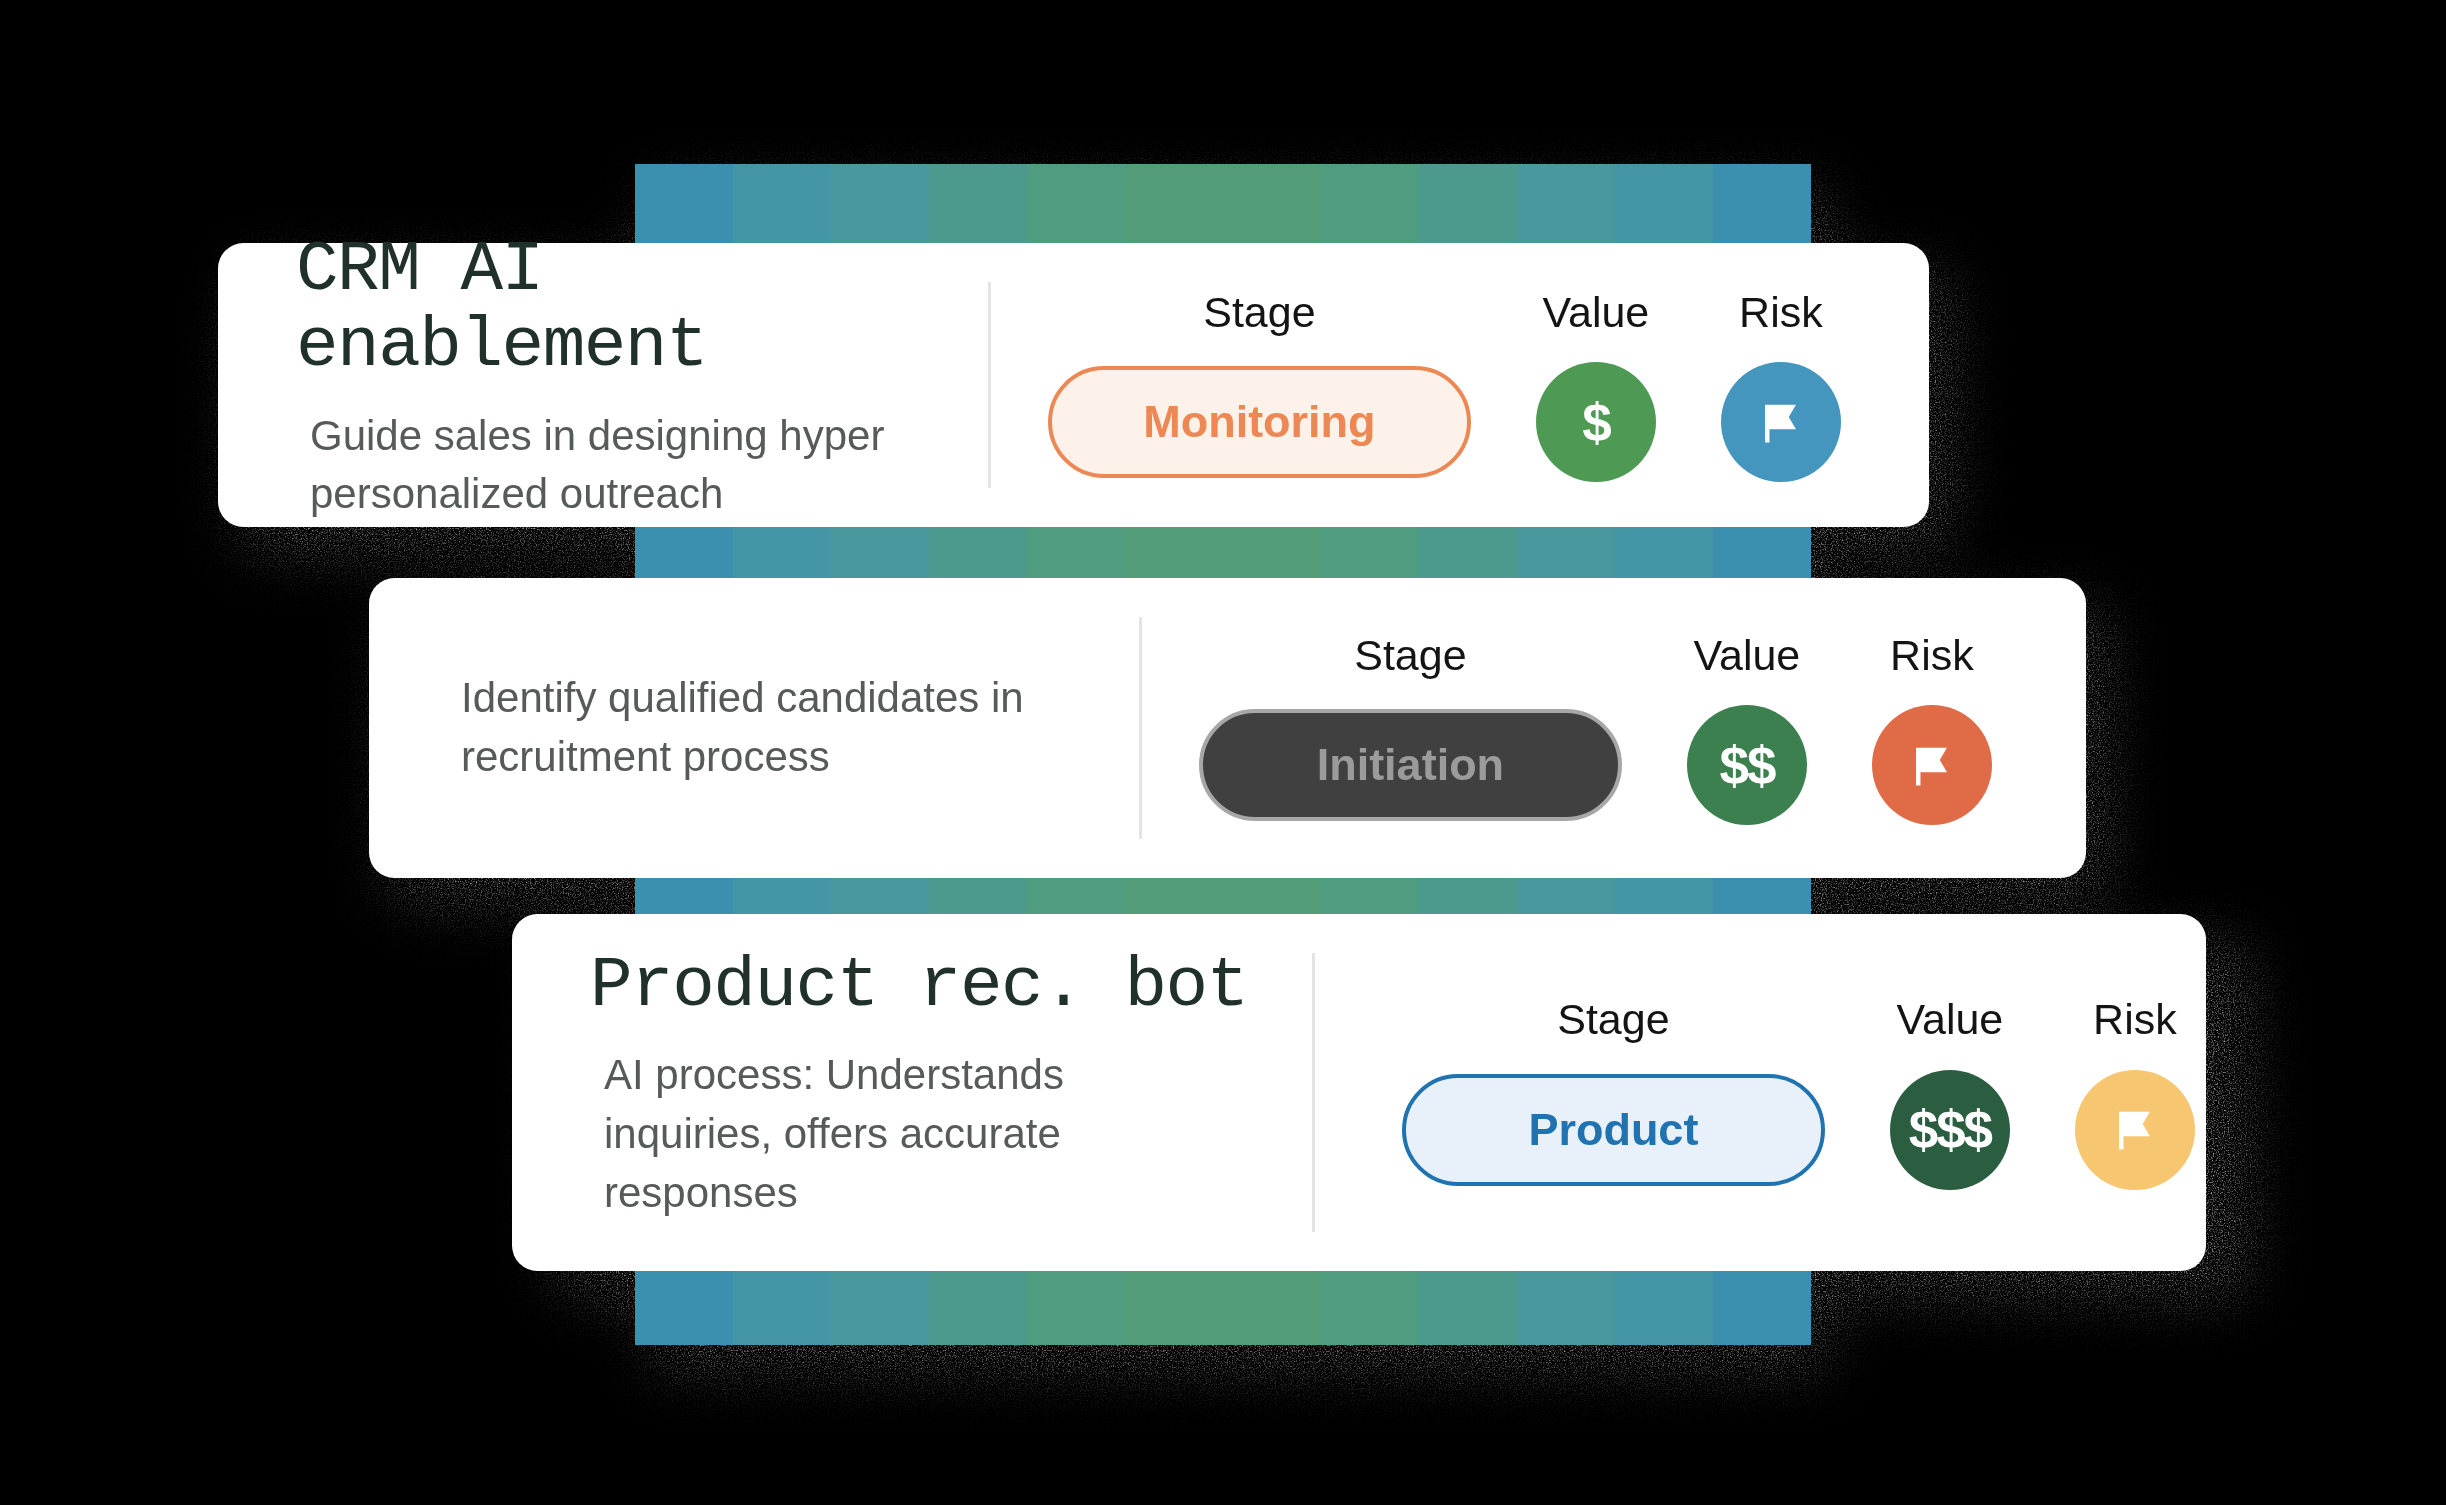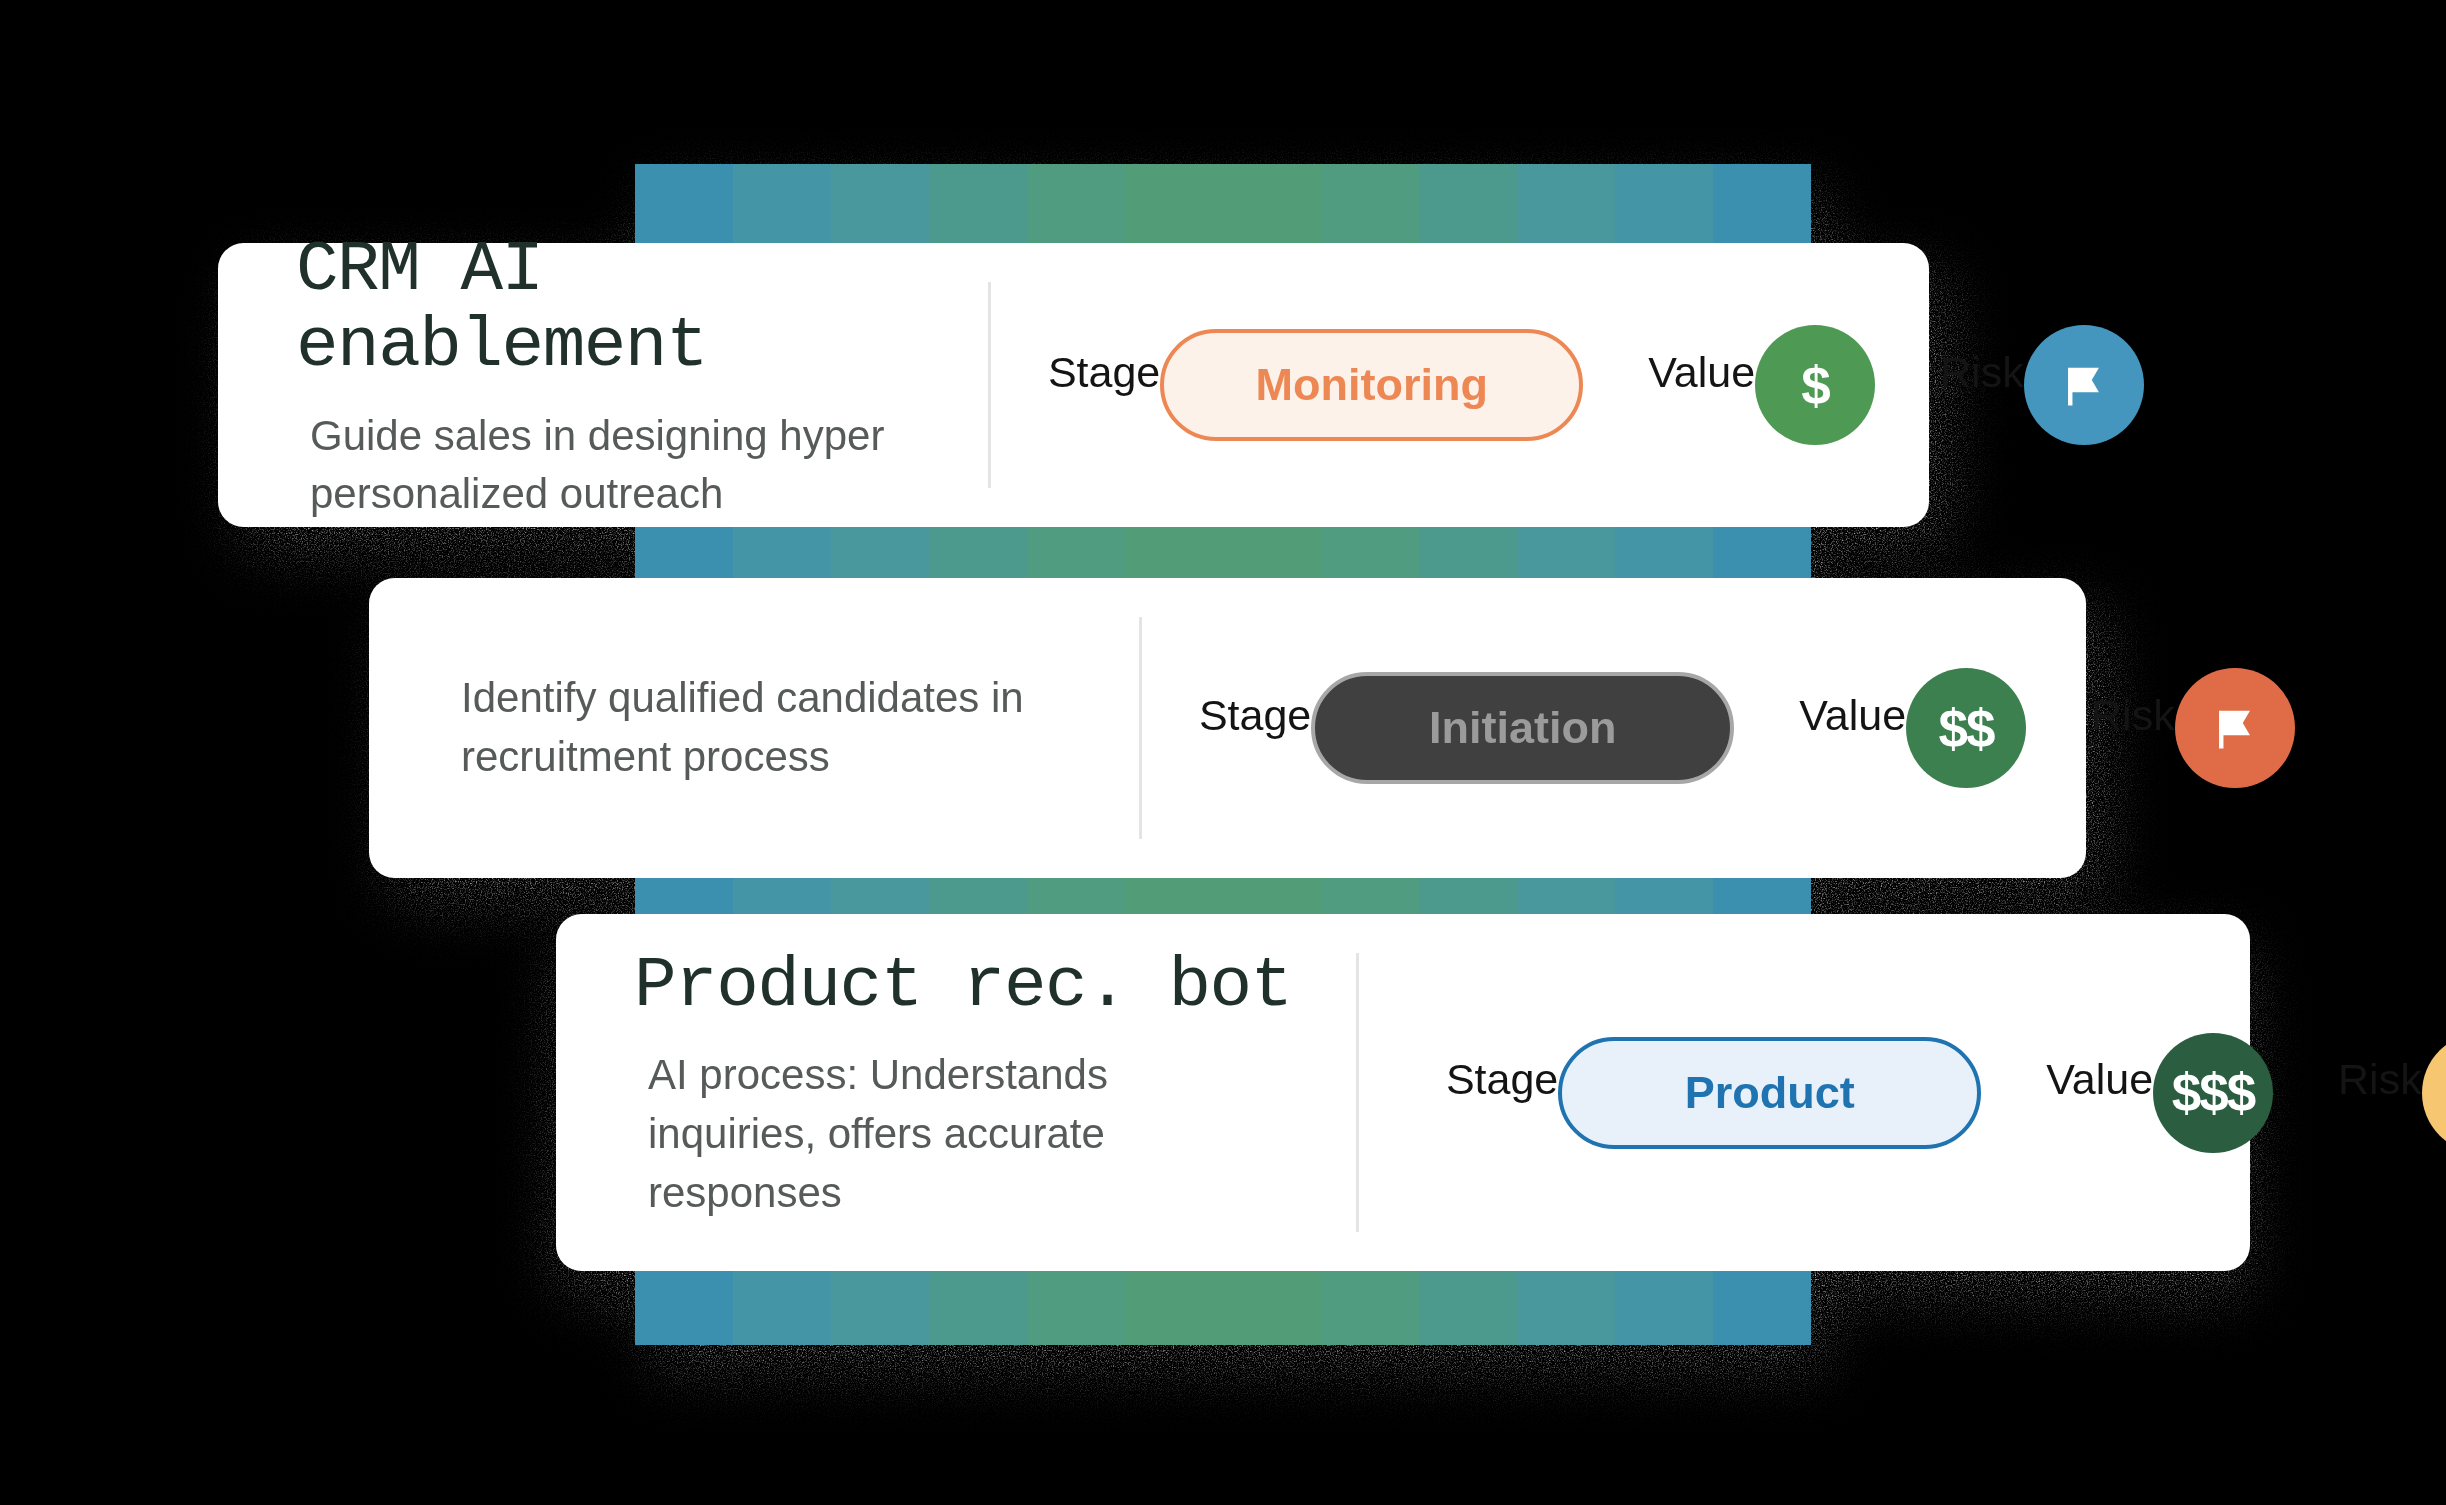--- a/index.html
+++ b/index.html
@@ -20,40 +20,40 @@
   .band-cap.bottom{bottom:0;height:78px;}
   
   .card{
     position:absolute;z-index:2;
     background:#ffffff;border-radius:25.5px;
     display:flex;align-items:center;
     padding-left:78px;box-sizing:border-box;
   }
   .card--1{left:218px;top:243px;width:1711px;height:284px;}
   .card--2{left:369px;top:578px;width:1717px;height:300px;}
-  .card--3{left:556px;top:914px;width:1694px;height:357px;gap:30px;}
+  .card--3{left:512px;top:914px;width:1694px;height:357px;gap:30px;}
   .card-text{flex:0 0 692px;width:692px;}
   .card-title{
     font-size:71px;font-weight:300;letter-spacing:-1.5px;
     color:#20312C;line-height:1.08;margin:0 0 21.6px 0;font-family:Liberation Mono, monospace;
   }
   .card-desc{
     font-size:42px;font-weight:400;color:#565B59;
     line-height:1.4;margin:14px;max-width:686px;
   }
   .card--3 .card-desc{max-width:608px;}
   .v-divider{
     flex:0 0 2.9px;width:2.9px;align-self:stretch;
     background:#E4E4E4;margin:39px 0;
   }
   .right-group{
     display:flex;align-items:flex-start;
     margin-left:57px;column-gap:65px;
   }
-  .col{display:flex;align-items:center;}
+  .col{display:flex;flex-direction:column;align-items:center;}
   .col-label{
     font-size:43px;color:#141414;font-weight:400;
     line-height:1.15;margin-bottom:25.5px;
   }
   .col-slot{height:120px;display:flex;align-items:center;justify-content:center;}
   .pill{
     width:423px;height:112px;border-radius:56px;
     border:4.9px solid;box-sizing:border-box;
     display:flex;align-items:center;justify-content:center;
     font-size:45px;font-weight:700;

